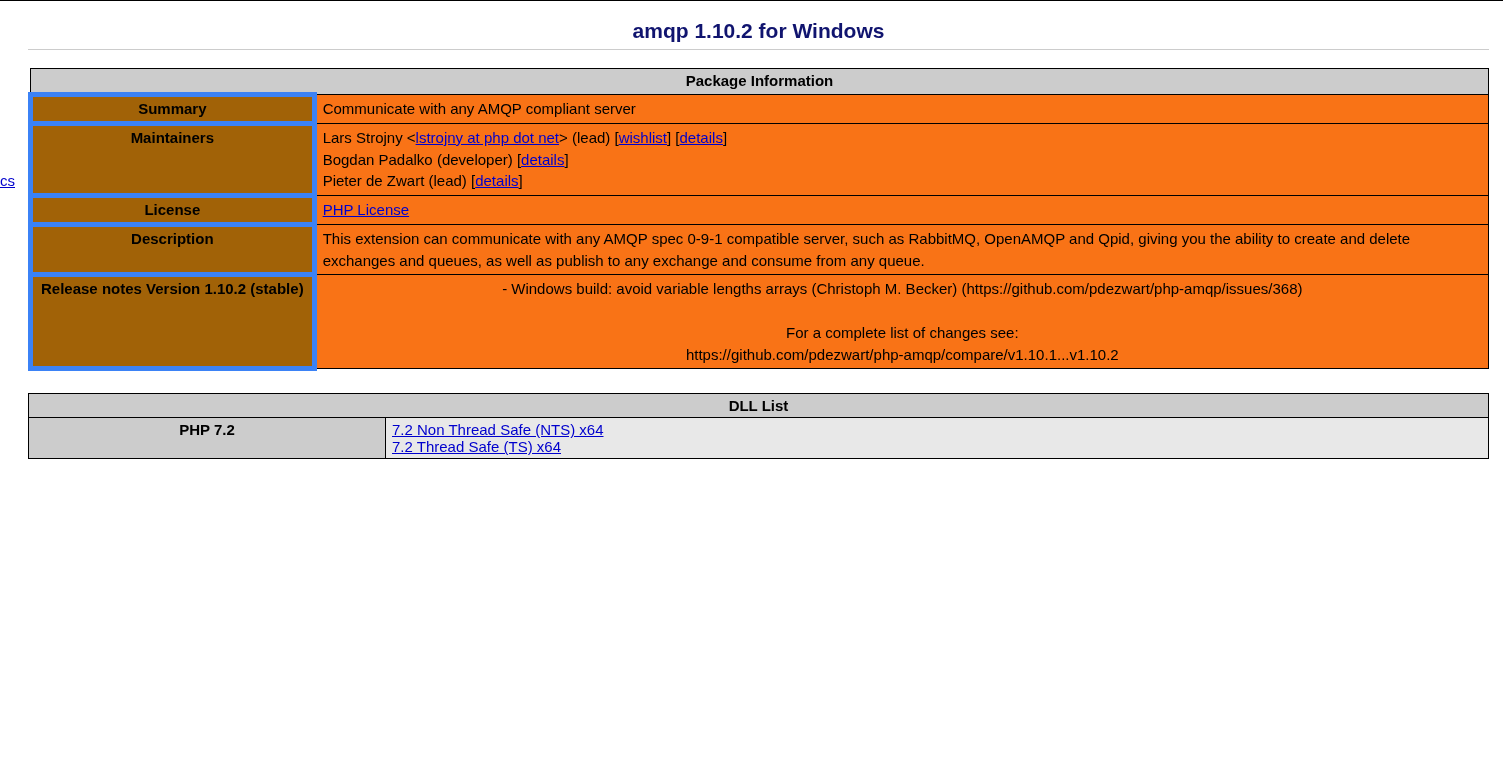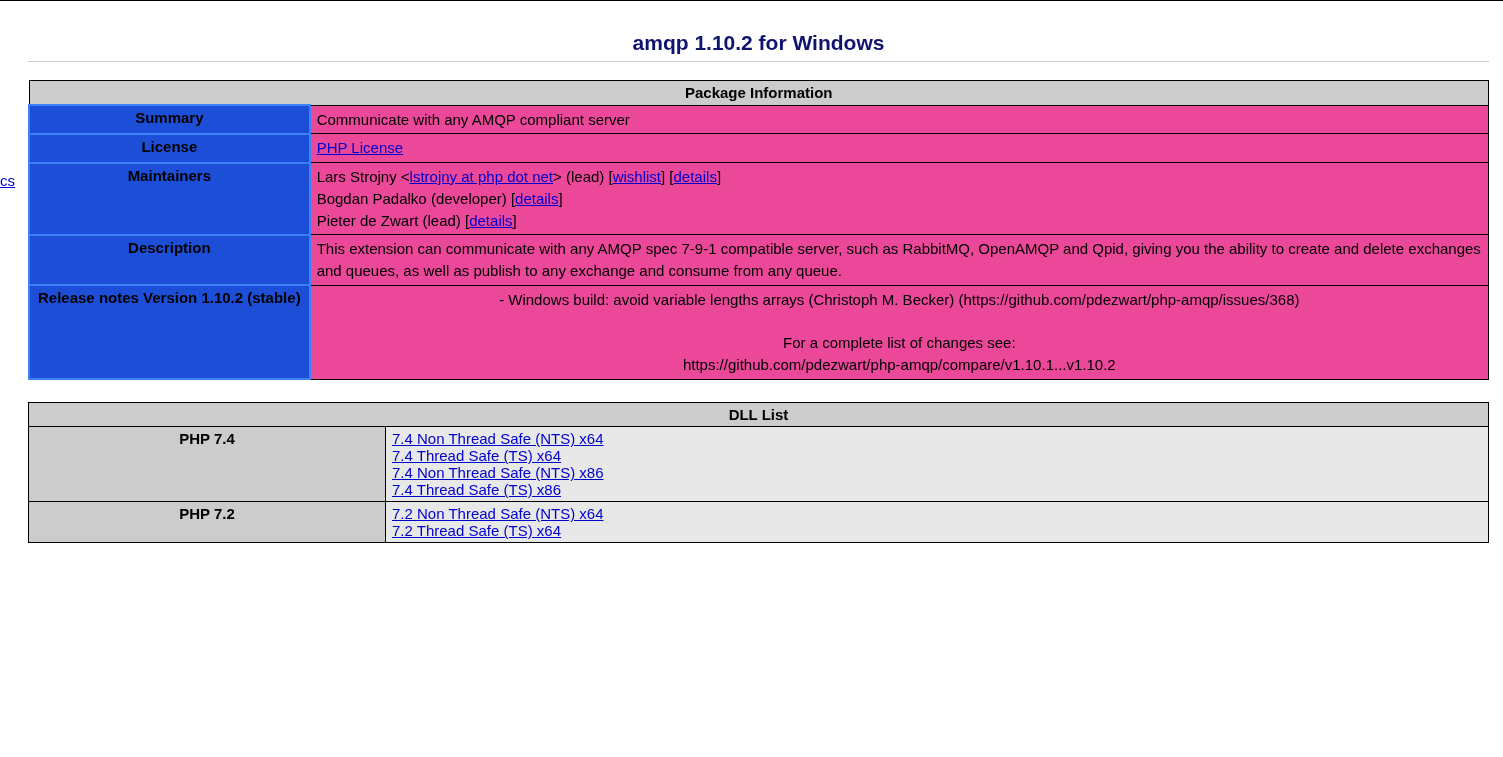--- a/index.html
+++ b/index.html
@@ -35,53 +35,53 @@
     }
     .breadcrumb .sep {
       color: #000;
       padding: 0 3px;
     }
     h2.page-title {
       color: #10146f;
       font-size: 21px;
       font-weight: bold;
       text-align: center;
-      margin: 20px 0 6px 0;
+      margin: 8px 0 6px 0;
     }
     hr.title-hr {
       border: none;
       border-top: 1px solid #ccc;
       margin: 4px 0 18px 0;
     }
     table.info, table.dll {
       width: 100%;
       border-collapse: collapse;
       margin-bottom: 22px;
     }
     table.info th.header, table.dll th.header {
       background: #cccccc;
       border: 1px solid #000;
       font-weight: bold;
       text-align: center;
       padding: 3px 14px;
       font-size: 15px;
     }
     table.info th.label {
-      background: #1d4ed8;
-      border: 2px solid #3b82f6;
+      background: #a16207;
+      border: 5px solid #3b82f6;
       font-weight: bold;
       text-align: center;
       vertical-align: top;
       padding: 3px 8px;
       font-size: 15px;
       white-space: nowrap;
       width: 130px;
     }
     table.info td.val {
-      background: #ec4899;
+      background: #f97316;
       border: 1px solid #000;
       padding: 3px 6px;
       font-size: 15px;
       vertical-align: top;
       line-height: 1.45;
     }
     table.info td.val a, table.dll td.links a {
       color: #0000cd;
       text-decoration: underline;
     }
@@ -126,34 +126,34 @@
   <table class="info">
     <tbody>
         <tr>
       <th class="header" colspan="2">Package Information</th>
     </tr>
     <tr>
       <th class="label">Summary</th>
       <td class="val">Communicate with any AMQP compliant server</td>
     </tr>
     <tr>
-      <th class="label">License</th>
-      <td class="val"><a href="#">PHP License</a></td>
-    </tr>
-    <tr>
       <th class="label">Maintainers</th>
       <td class="val">
         <span>Lars Strojny &lt;</span><a href="#">lstrojny at php dot net</a><span>&gt; (lead) [</span><a href="#">wishlist</a><span>] [</span><a href="#">details</a><span>]</span><br>
         <span>Bogdan Padalko (developer) [</span><a href="#">details</a><span>]</span><br>
         <span>Pieter de Zwart (lead) [</span><a href="#">details</a><span>]</span>
       </td>
     </tr>
     <tr>
+      <th class="label">License</th>
+      <td class="val"><a href="#">PHP License</a></td>
+    </tr>
+    <tr>
       <th class="label">Description</th>
-      <td class="val">This extension can communicate with any AMQP spec 7-9-1 compatible server, such as RabbitMQ, OpenAMQP and Qpid, giving you the ability to create and delete exchanges and queues, as well as publish to any exchange and consume from any queue.</td>
+      <td class="val">This extension can communicate with any AMQP spec 0-9-1 compatible server, such as RabbitMQ, OpenAMQP and Qpid, giving you the ability to create and delete exchanges and queues, as well as publish to any exchange and consume from any queue.</td>
     </tr>
     <tr>
       <th class="label multiline">Release notes
 Version 1.10.2
 (stable)</th>
       <td class="val multiline">- Windows build: avoid variable lengths arrays (Christoph M. Becker) (https://github.com/pdezwart/php-amqp/issues/368)
 
 For a complete list of changes see:
 https://github.com/pdezwart/php-amqp/compare/v1.10.1...v1.10.2</td>
     </tr>
@@ -161,23 +161,19 @@
     </table>
 
   <table class="dll">
     <tbody>
         <tr>
       <th class="header" colspan="2">DLL List</th>
     </tr>
     </tbody>
       <tbody id="dll-body">
         <tr>
-          <th class="phpver">PHP 7.4</th>
-          <td class="links"><a href="#">7.4 Non Thread Safe (NTS) x64</a><br><a href="#">7.4 Thread Safe (TS) x64</a><br><a href="#">7.4 Non Thread Safe (NTS) x86</a><br><a href="#">7.4 Thread Safe (TS) x86</a></td>
-        </tr>
-        <tr>
           <th class="phpver">PHP 7.2</th>
           <td class="links"><a href="#">7.2 Non Thread Safe (NTS) x64</a><br><a href="#">7.2 Thread Safe (TS) x64</a></td>
         </tr>
       </tbody>
   </table>
 
 </div>
 
 </body></html>

